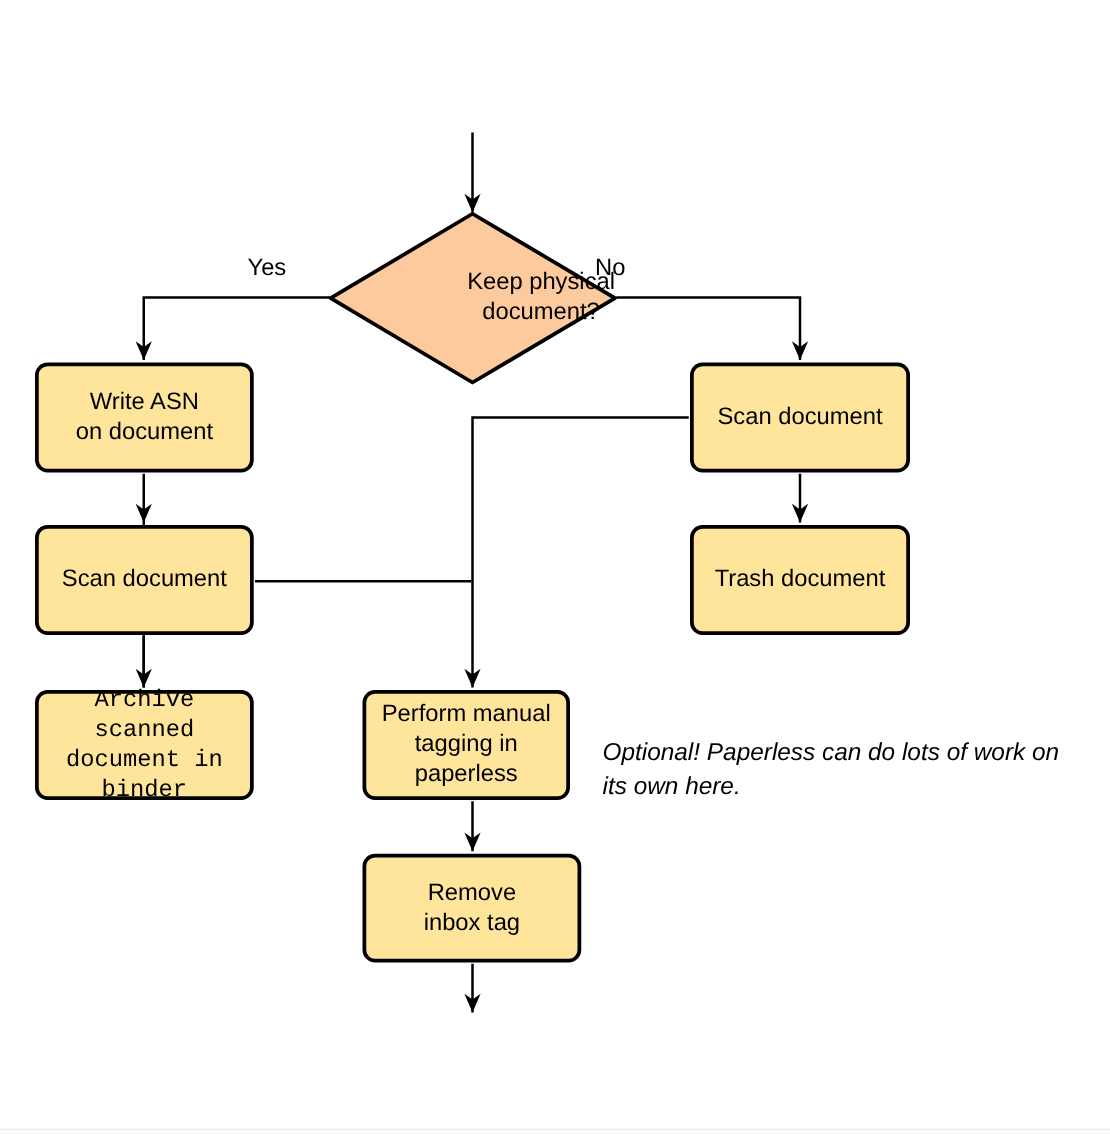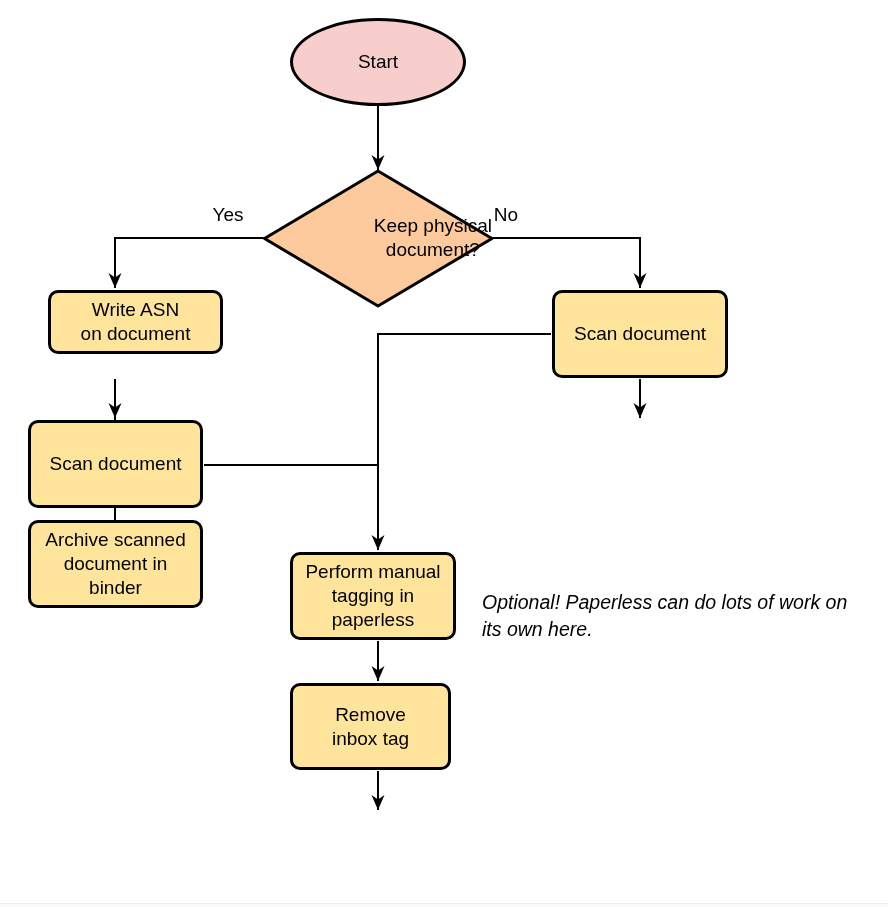--- a/index.html
+++ b/index.html
@@ -39,48 +39,47 @@
     border-radius:50%;
     padding:4px 14px;
   }
   .node.ghost {              
     background:transparent;
     border:none;
   }
   .edge-label {
     position:absolute;
     font-size:19px; line-height:22px;
-    text-align:center;
     white-space:nowrap;
   }
   .annotation {
     position:absolute;
     left:482px; top:589px;
     width:420px;
     font-size:19.5px; line-height:26.5px;
     font-style:italic;
     white-space:pre-line;
   }
   .bottom-strip {
     position:absolute; left:0; top:903px;
     width:888px; height:4px;
     background:#fafafa;
     border-top:1px solid #ececec;
   }
 
   
   .n-start       { left:290px; top:18px;  width:176px; height:88px; }
   .n-decision    { left:280px; top:174px; width:220px; height:128px;justify-content:flex-end; }
-  .n-write-asn   { left:28px;  top:290px; width:175px; height:64px;margin-left:20px; }
+  .n-write-asn   { left:28px;  top:290px; width:175px; height:88px; }
   .n-scan-left   { left:28px;  top:420px; width:175px; height:88px; }
-  .n-archive     { left:28px;  top:520px; width:175px; height:88px; }
+  .n-archive     { left:28px;  top:552px; width:175px; height:88px;font-family:Liberation Mono, monospace; }
   .n-scan-right  { left:552px; top:290px; width:176px; height:88px; }
   .n-trash       { left:552px; top:420px; width:176px; height:88px; }
   .n-tagging     { left:290px; top:552px; width:166px; height:88px; }
-  .n-remove      { left:290px; top:683px; width:161px; height:87px; }
+  .n-remove      { left:290px; top:683px; width:175px; height:87px; }
   .n-end         { left:290px; top:812px; width:176px; height:88px; }
 
   .l-yes { left:198px; top:204px; width:60px; }
   .l-no  { left:476px; top:204px; width:60px; }
 </style>
 </head>
 <body>
 
 <div class="canvas">
 
@@ -98,23 +97,20 @@
     <path class="wire" d="M115 509 L115 550" marker-end="url(#arrow)"></path>
     <path class="wire" d="M640 379 L640 418" marker-end="url(#arrow)"></path>
     <path class="wire" d="M551 334 L378 334 L378 550" marker-end="url(#arrow)"></path>
     <path class="wire" d="M204 465 L377 465"></path>
     <path class="wire" d="M378 641 L378 681" marker-end="url(#arrow)"></path>
     <path class="wire" d="M378 771 L378 810" marker-end="url(#arrow)"></path>
 
     <polygon class="diamond" points="378,171 492,238.5 378,306 264.5,238.5"></polygon>
   </svg>
 
-  <div class="node ellipse n-start">
-    <span>Start</span>
-  </div>
 
   <div class="node ghost n-decision">
     <span>Keep physical
 document?</span>
   </div>
 
   <div class="edge-label l-yes">Yes</div>
   <div class="edge-label l-no">No</div>
 
   <div class="node n-write-asn">
@@ -129,20 +125,23 @@
   <div class="node n-archive">
     <span>Archive scanned
 document in
 binder</span>
   </div>
 
   <div class="node n-scan-right">
     <span>Scan document</span>
   </div>
 
+  <div class="node n-trash">
+    <span>Trash document</span>
+  </div>
 
   <div class="node n-tagging">
     <span>Perform manual
 tagging in
 paperless</span>
   </div>
 
   <div class="annotation">Optional! Paperless can do lots of work on
 its own here.</div>
 

